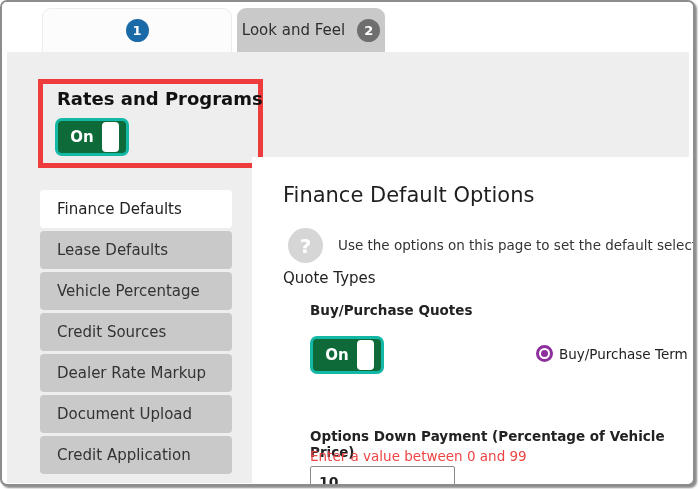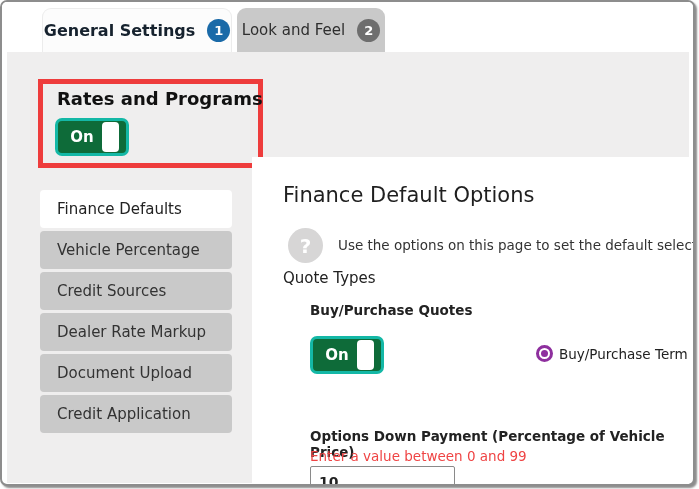--- a/index.html
+++ b/index.html
@@ -68,41 +68,43 @@
               font-size:14px; font-weight:bold; color:#222; padding:0 0 0 8px; background:#fff; }
 </style>
 </head>
 <body>
 
 <div class="screen">
   <div class="frame">
 
     <div class="tabbar">
       <div class="tab tab-active">
-        <span class="tab-label">General Settings</span>
         <span class="badge badge-blue">1</span>
       </div>
       <div class="tab tab-inactive">
         <span class="tab-label">Look and Feel</span>
         <span class="badge badge-gray">2</span>
       </div>
     </div>
 
     <div class="panel">
 
       <div class="redbox"></div>
       <div class="rates-title">Rates and Programs</div>
       <div class="toggle toggle-rates">
         <span class="on-label">On</span>
         <span class="knob"></span>
       </div>
 
       <div class="sidebar">
         <div class="side-item active">
           <span>Finance Defaults</span>
+        </div>
+        <div class="side-item">
+          <span>Lease Defaults</span>
         </div>
         <div class="side-item">
           <span>Vehicle Percentage</span>
         </div>
         <div class="side-item">
           <span>Credit Sources</span>
         </div>
         <div class="side-item">
           <span>Dealer Rate Markup</span>
         </div>

